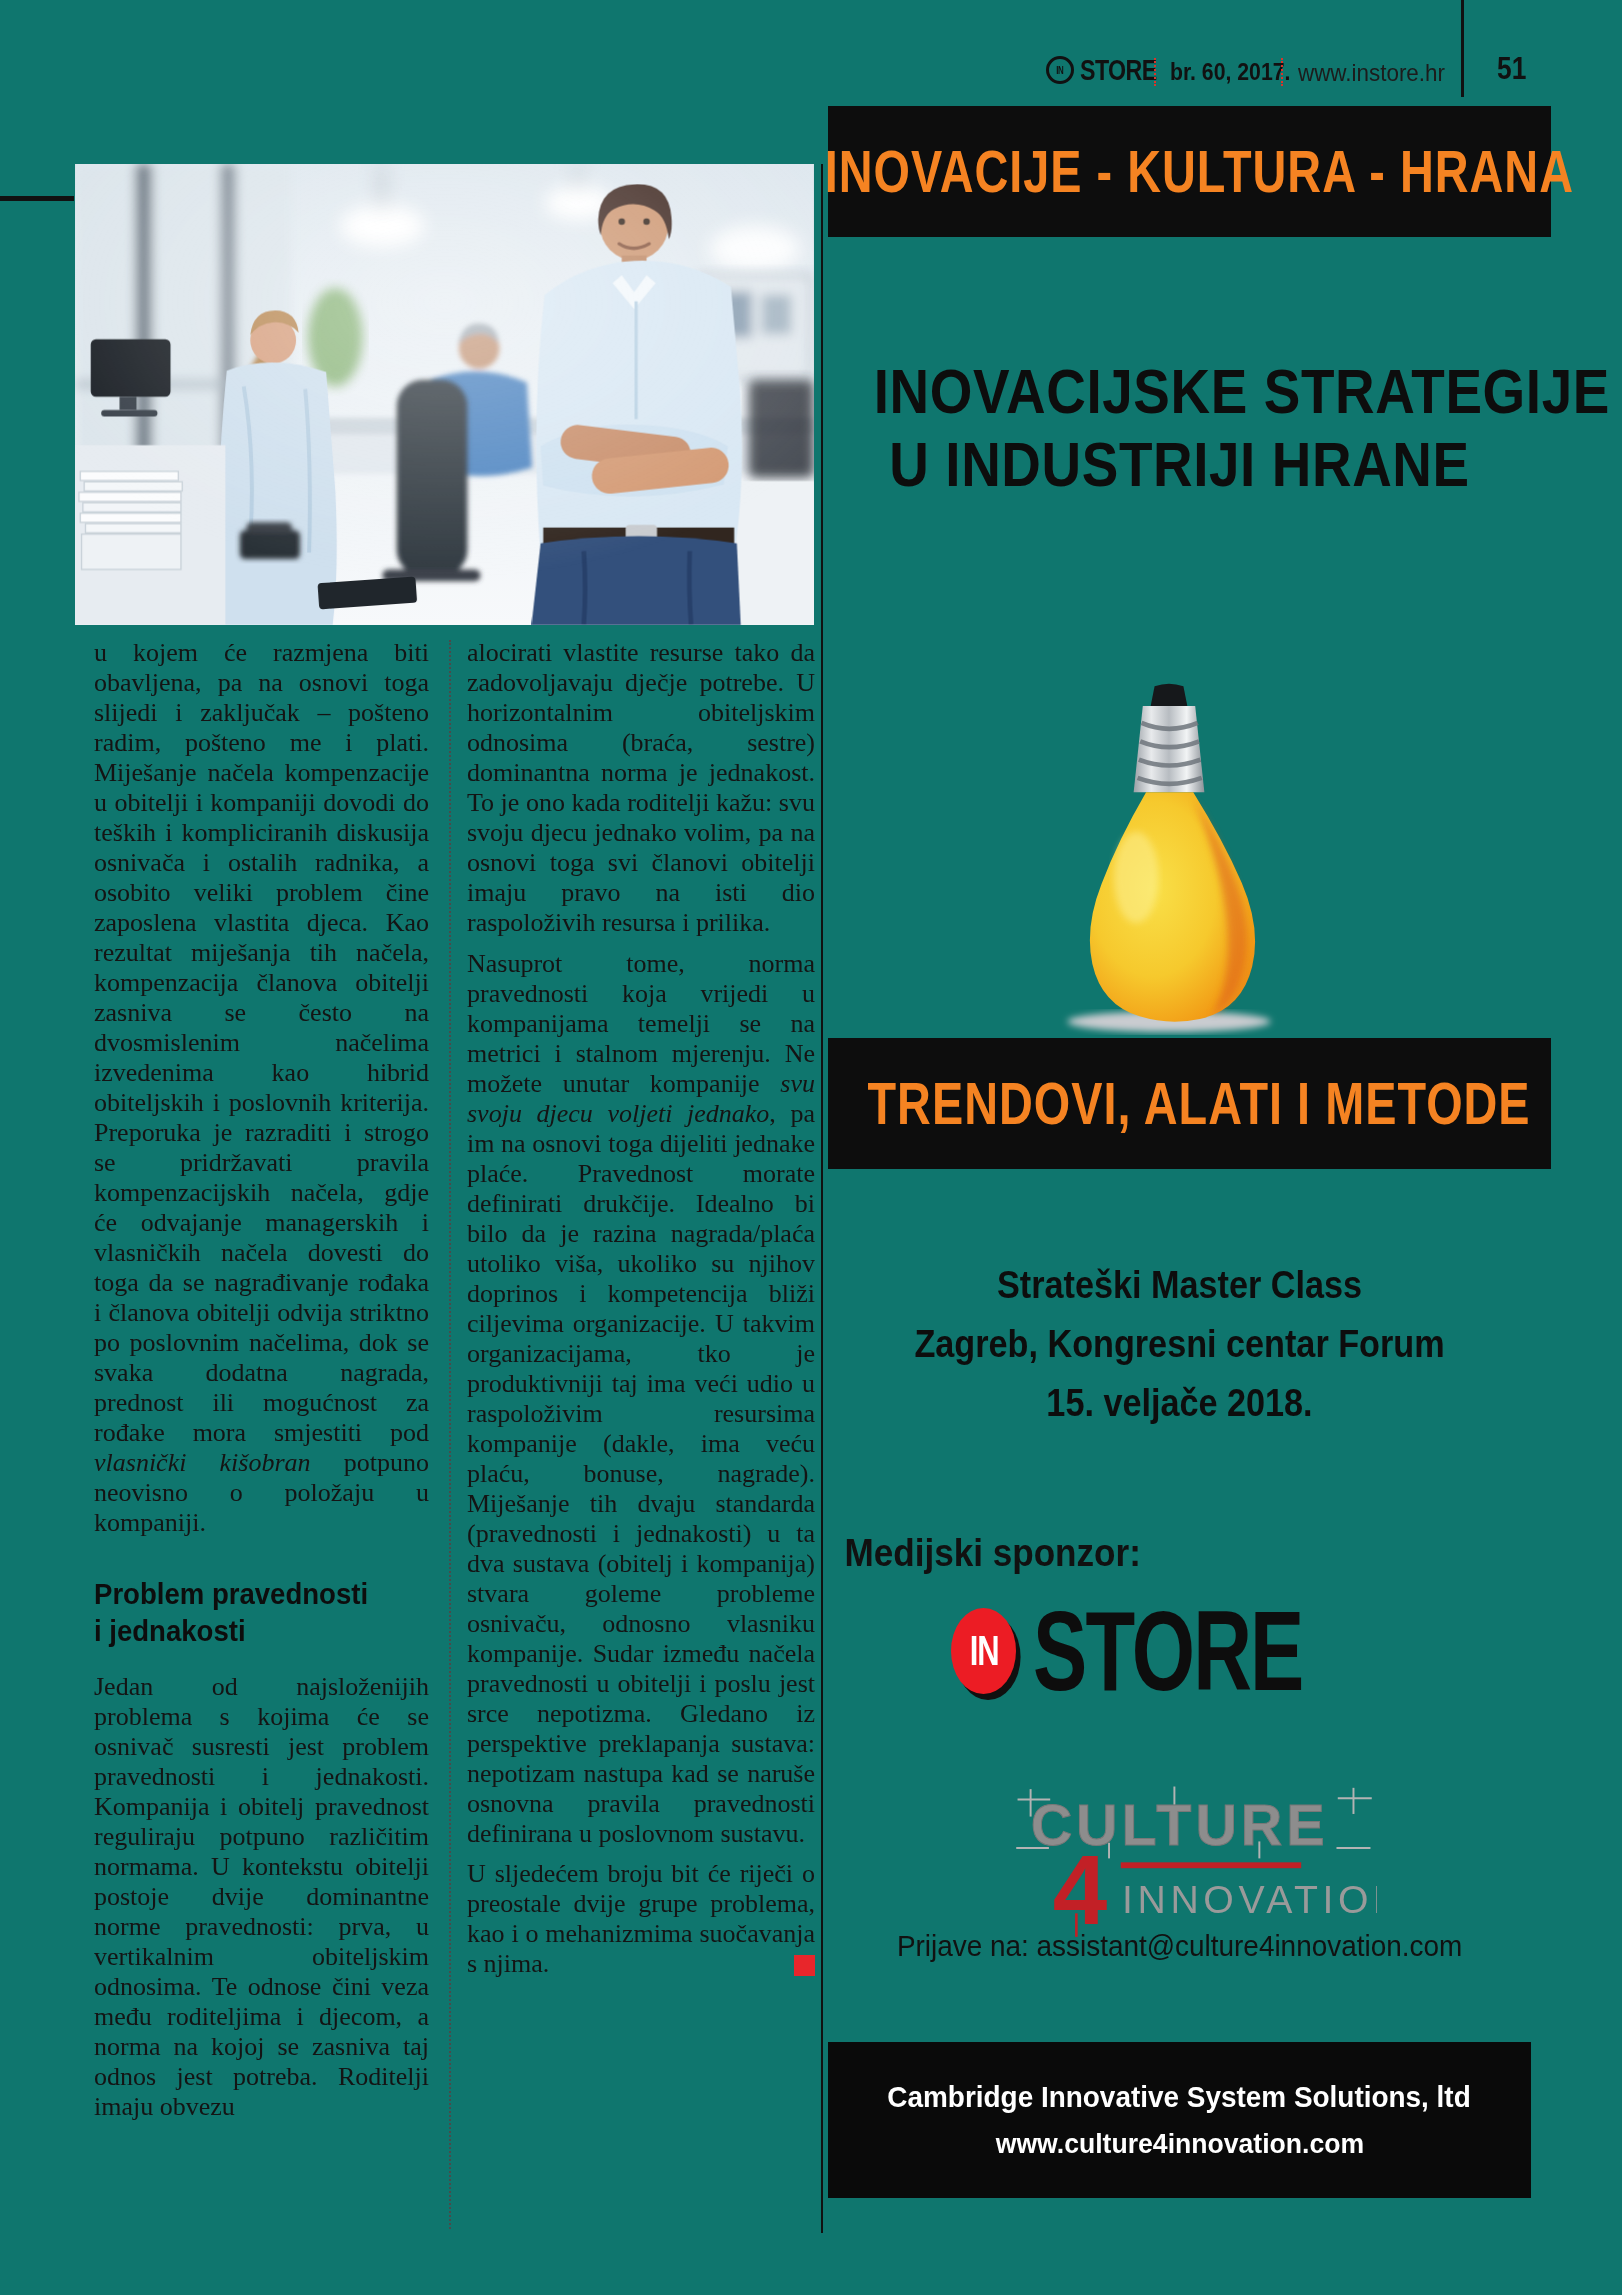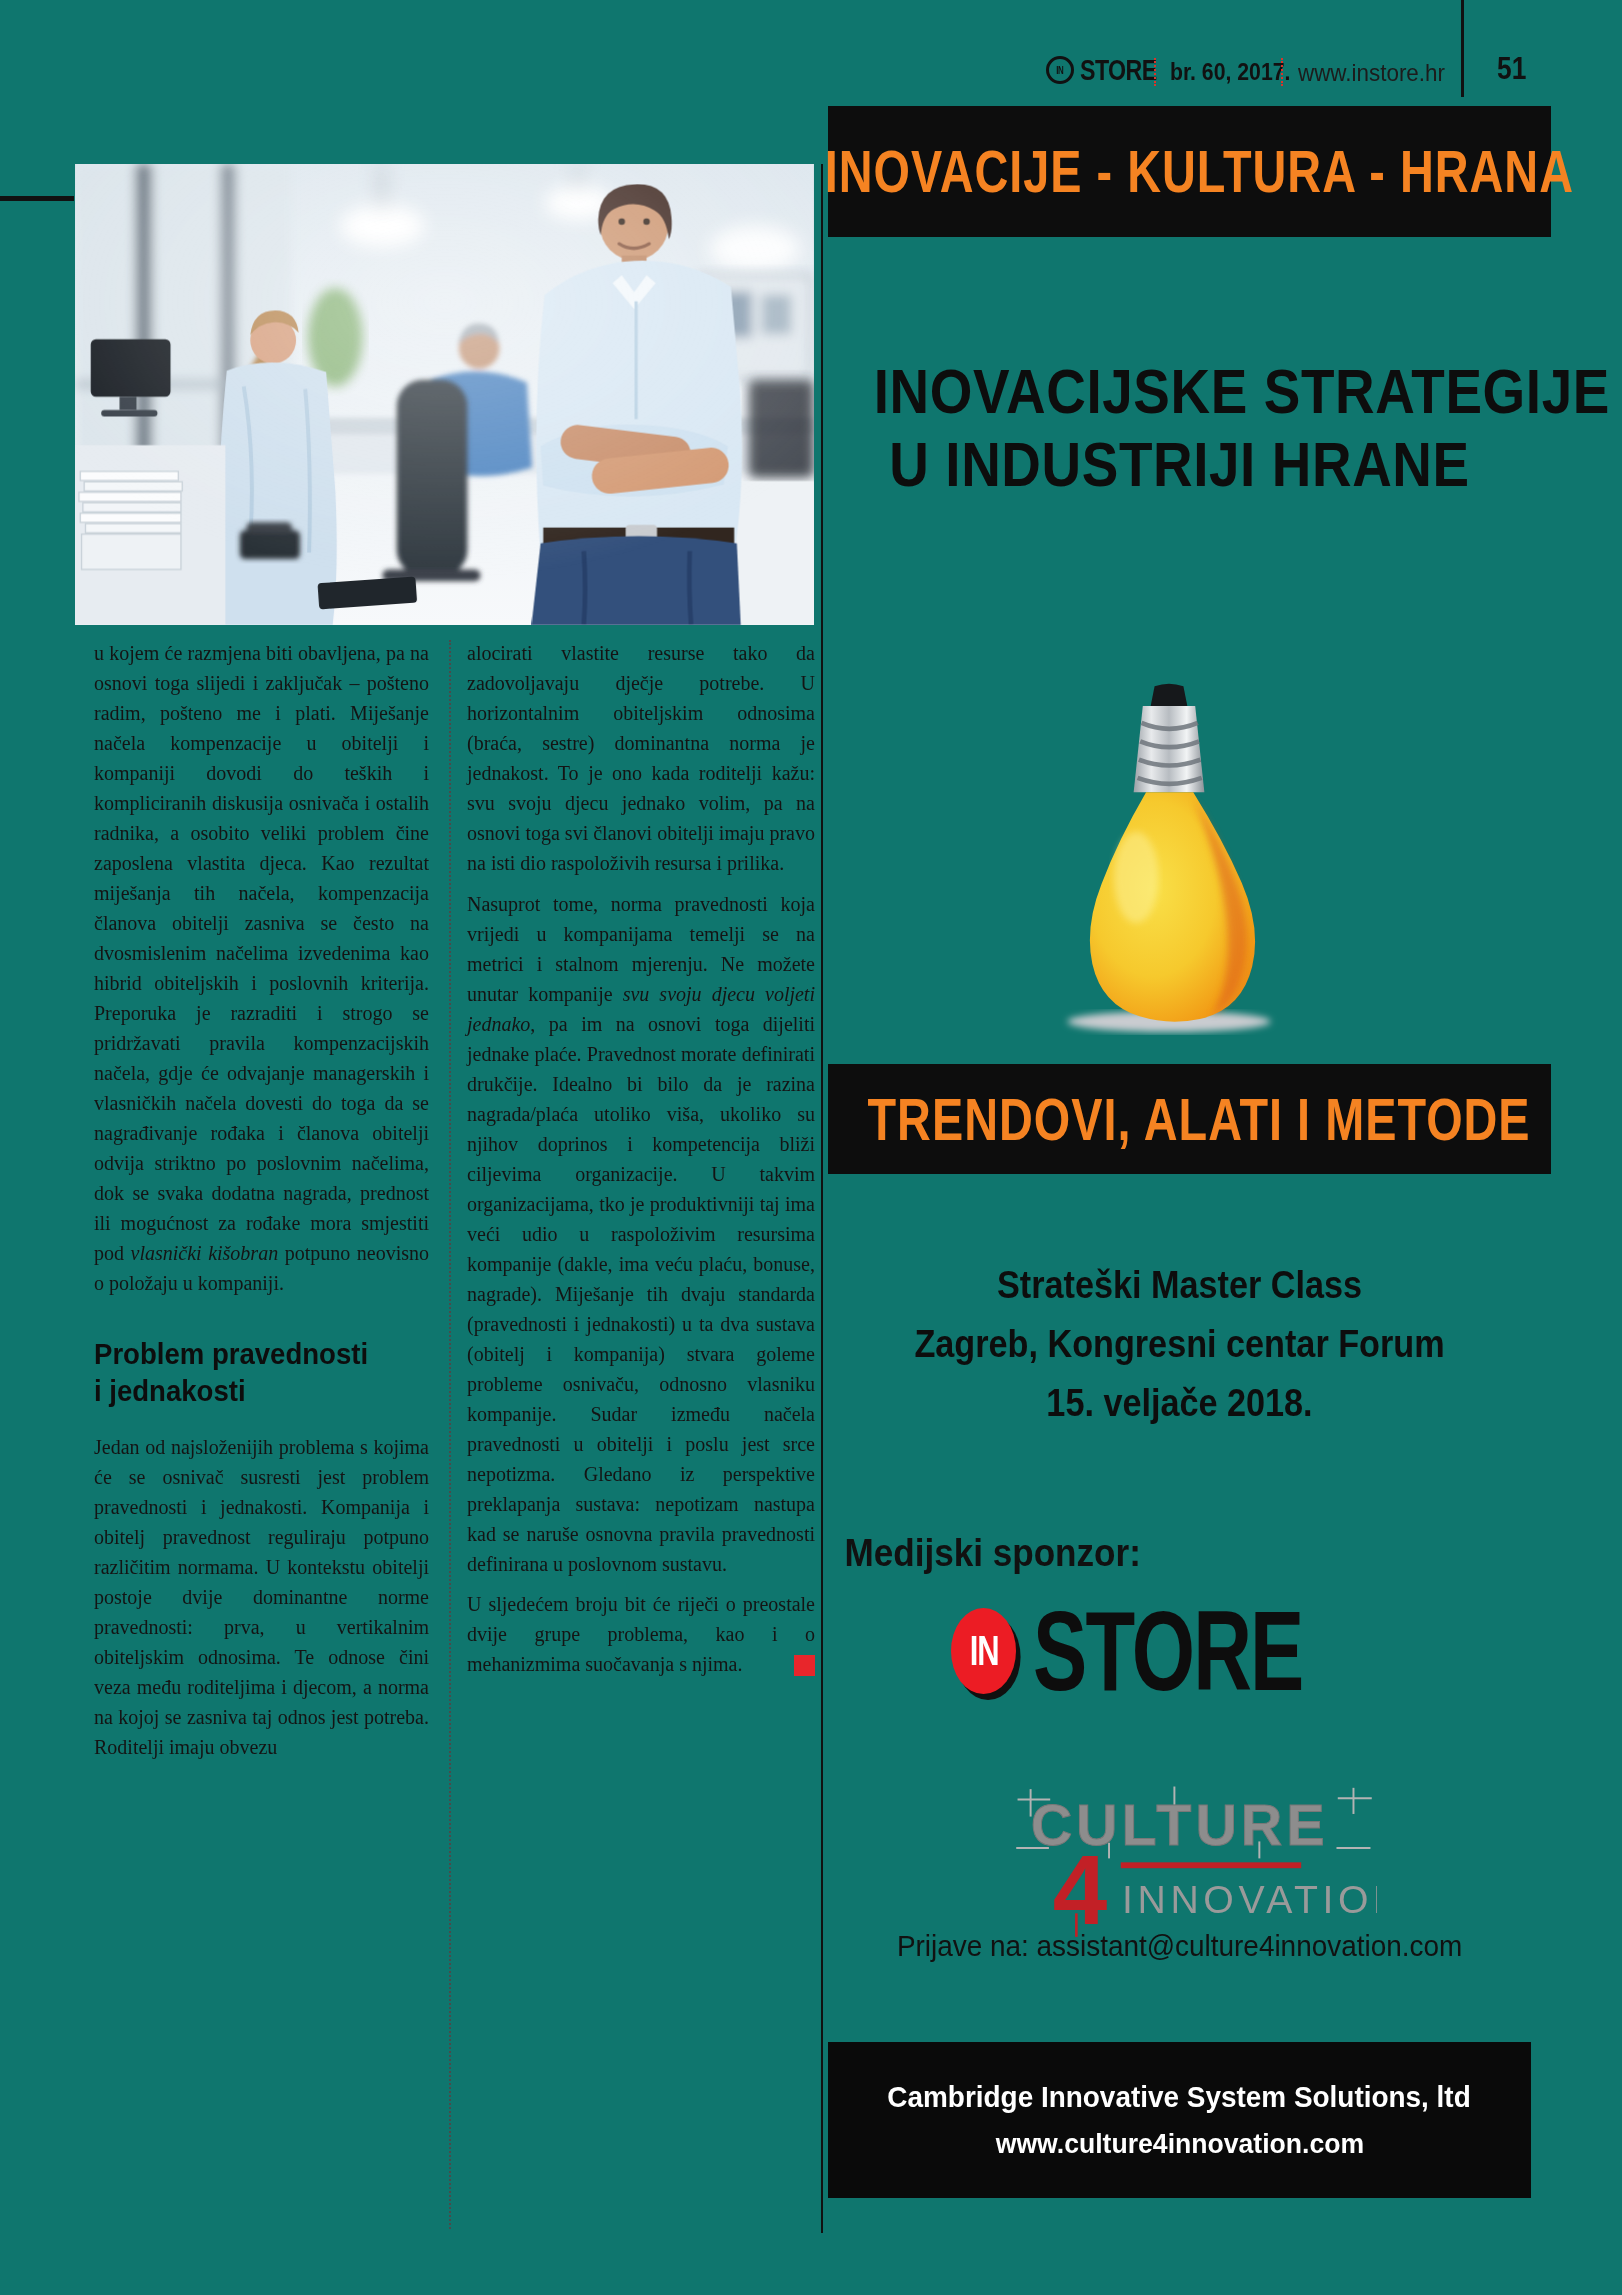--- a/index.html
+++ b/index.html
@@ -21,36 +21,36 @@
 
   .crop-rule{position:absolute;left:0;top:196px;width:74px;height:4.6px;background:#111;}
 
   
   .photo{position:absolute;left:75px;top:164px;width:739px;height:461px;}
 
   
   .col{position:absolute;top:638px;}
   .col-left{left:94px;width:335px;}
   .col-mid{left:467px;width:348px;}
-  p.body{font-family:"Liberation Serif",serif;font-size:20px;line-height:30px;
+  p.body{font-family:"Liberation Serif",serif;font-size:26px;line-height:30px;
     text-align:justify;color:#141414;margin:0 0 10.5px 0;}
   p.body .it{font-style:italic;}
   .subhead{font-weight:bold;font-size:29px;line-height:37px;color:#0d0d0d;
     transform:scaleX(.95);transform-origin:left center;}
   .subhead-wrap{margin:38px 0 22px 0;}
   .endmark{float:right;width:21px;height:21px;background:#e8262b;margin-top:5.9px;}
 
   .divider-dotted{position:absolute;left:449px;top:640px;height:1589px;width:0;border-left:2.6px dotted #4a4a4a;}
   .divider-solid{position:absolute;left:821px;top:164px;width:2px;height:2069px;background:#111;}
 
   
   .banner{position:absolute;left:828px;width:703px;background:#0d0d0d;
     display:flex;align-items:center;justify-content:center;padding-left:20px;}
   .banner1{top:106px;height:131px;}
-  .banner2{top:1064px;height:110px;}
+  .banner2{top:1038px;height:131px;}
   .banner .btxt{color:#f58322;font-weight:bold;font-size:60px;white-space:nowrap;
     transform:scaleX(.78);letter-spacing:1.3px;}
 
   .ad-title{position:absolute;left:828px;top:355px;width:703px;text-align:center;
     font-weight:bold;color:#0d0d0d;}
   .ad-title div{font-size:63px;line-height:73px;transform:scaleX(.87);transform-origin:center;
     letter-spacing:0.7px;white-space:nowrap;}
 
   .pear-wrap{position:absolute;left:1038px;top:681px;width:262px;height:357px;}
 

